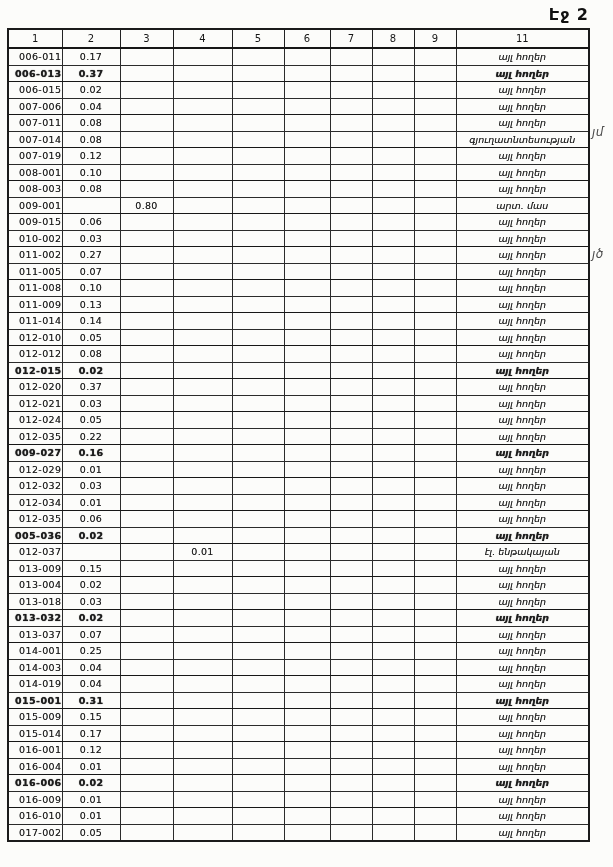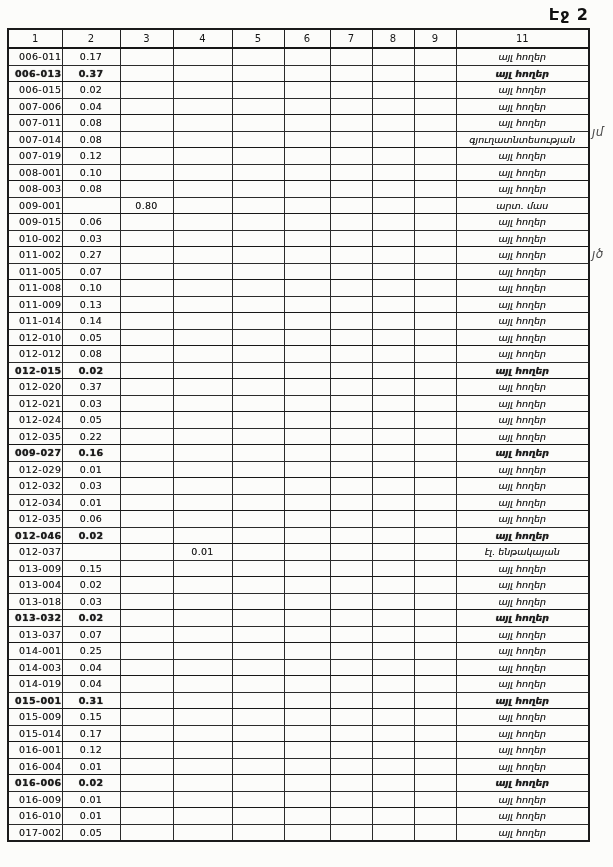--- a/index.html
+++ b/index.html
@@ -418,21 +418,21 @@
       <td class="num-cell"></td>
       <td class="num-cell"></td>
       <td></td>
       <td></td>
       <td></td>
       <td></td>
       <td></td>
       <td class="use-cell">այլ հողեր</td>
     </tr>
         <tr class="heavy">
-      <td class="code-cell">012-046</td>
+      <td class="code-cell">005-036</td>
       <td class="num-cell">0.02</td>
       <td class="num-cell"></td>
       <td class="num-cell"></td>
       <td></td>
       <td></td>
       <td></td>
       <td></td>
       <td></td>
       <td class="use-cell">այլ հողեր</td>
     </tr>

